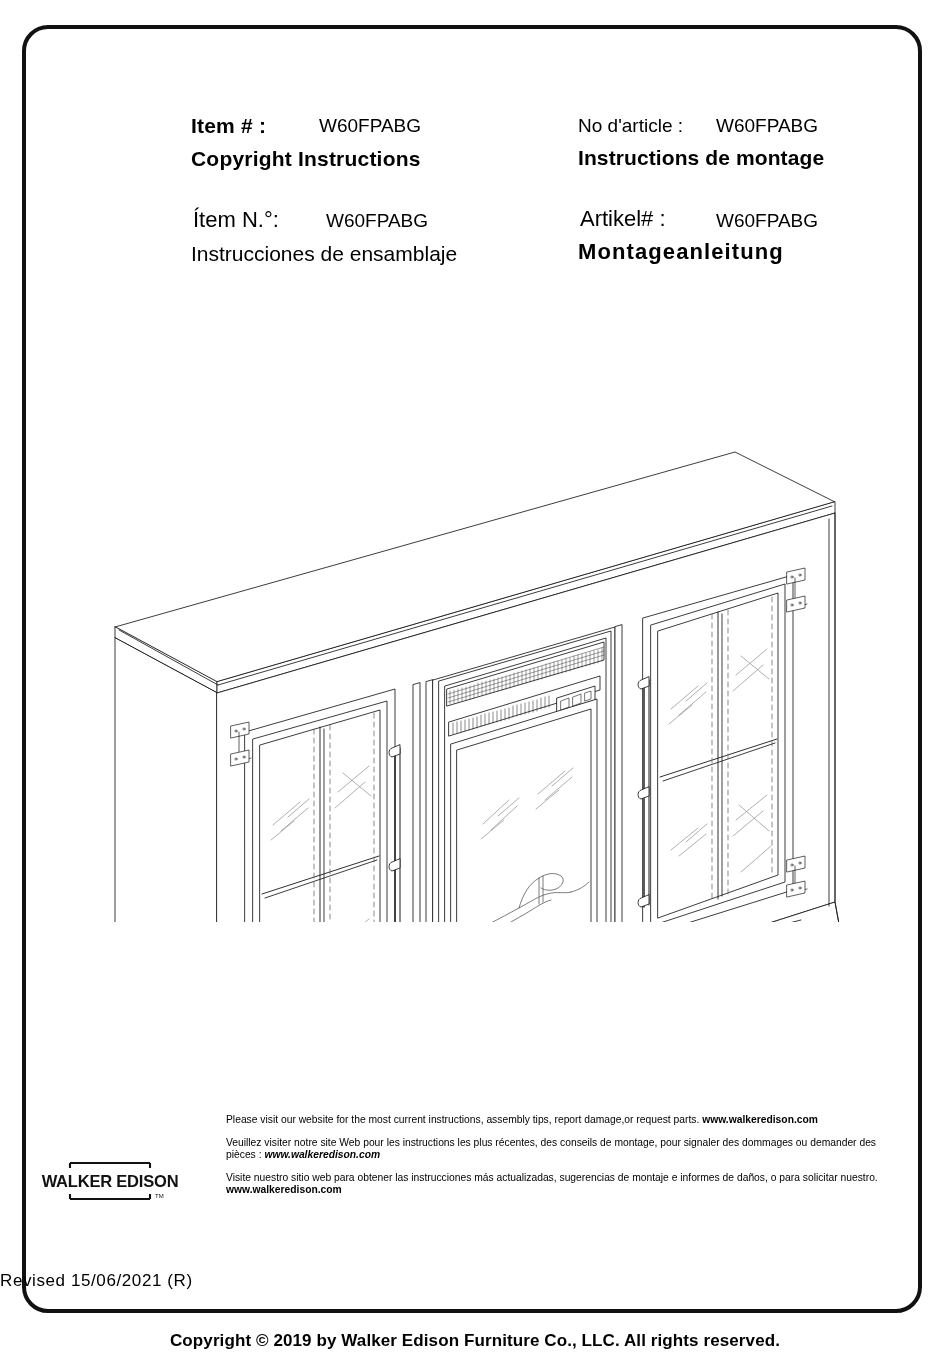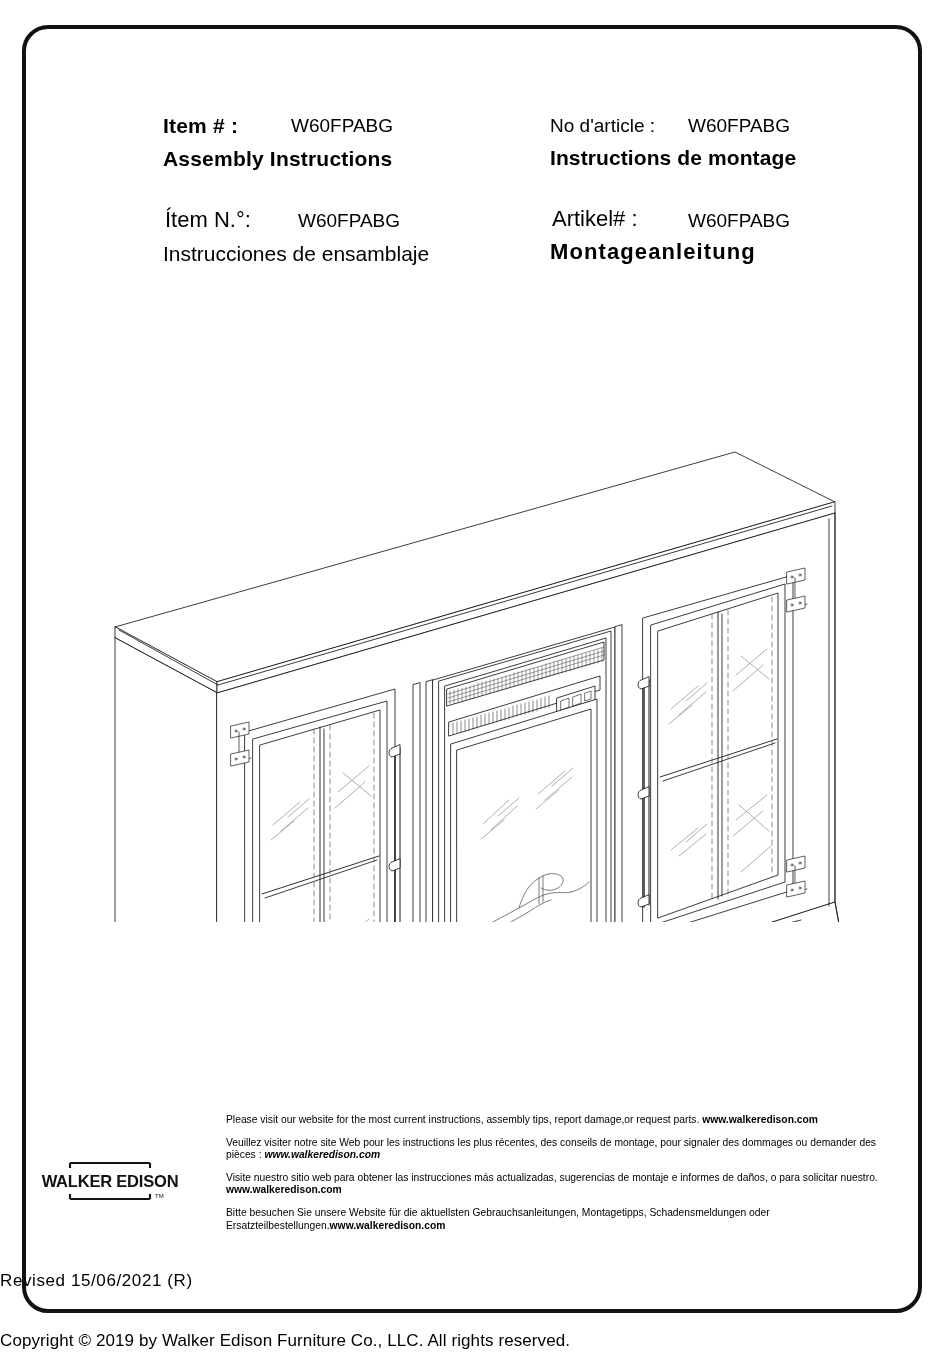--- a/index.html
+++ b/index.html
@@ -33,21 +33,21 @@
     position: absolute;
     left: 0;
     top: 100px;
     width: 950px;
     height: 190px;
   }
   .hdr-col { position: absolute; top: 0; }
   .hdr-col.left  { left: 163px; width: 400px; }
   .hdr-col.right { left: 550px; width: 400px; }
 
-  .hdr-line { position: absolute; white-space: nowrap; }
+  .hdr-line { position: absolute; white-space: nowrap; margin-left: 28px; }
 
   .lbl-en-item {
     top: 14px; left: 0;
     font-size: 21px; font-weight: bold; letter-spacing: 0.2px;
   }
   .val-en-item { top: 15px; left: 128px; font-size: 19px; font-weight: normal; }
   .ttl-en {
     top: 47px; left: 0;
     font-size: 21px; font-weight: bold; letter-spacing: 0.2px;
   }
@@ -113,42 +113,43 @@
     font-size: 17px;
     letter-spacing: 0.6px;
     white-space: nowrap;
   }
 
   
   #footer-copyright {
     position: absolute;
     left: 0; top: 1331px;
     width: 950px;
-    text-align: left;
+    text-align: center;
     font-size: 17px;
     letter-spacing: 0.1px;
+    font-weight: bold;
   }
   #footer-page {
     position: absolute;
     right: 22px; top: 1334px;
     font-size: 15px;
     margin-top: 44px;
   }
 </style>
 </head>
 <body>
 
 <div id="page-border"></div>
 
 <div id="header">
 
   <div class="hdr-col left">
     <div class="hdr-line lbl-en-item">Item # :</div>
     <div class="hdr-line val-en-item">W60FPABG</div>
-    <div class="hdr-line ttl-en">Assembly  Instructions</div>
+    <div class="hdr-line ttl-en">Copyright  Instructions</div>
 
     <div class="hdr-line lbl-es-item">Ítem N.°:</div>
     <div class="hdr-line val-es-item">W60FPABG</div>
     <div class="hdr-line ttl-es">Instrucciones de ensamblaje</div>
   </div>
 
   <div class="hdr-col right">
     <div class="hdr-line lbl-fr-item">No d'article :</div>
     <div class="hdr-line val-fr-item">W60FPABG</div>
     <div class="hdr-line ttl-fr">Instructions de montage</div>
@@ -458,20 +459,19 @@
 
   <p class="notice-p"><span>Please visit our website for the most current instructions, assembly tips, report damage,or request parts.</span>
     <span class="nb">www.walkeredison.com</span></p>
 
   <p class="notice-p"><span>Veuillez visiter notre site Web pour les instructions les plus récentes, des conseils de montage, pour signaler des dommages ou demander des pièces :</span>
     <span class="nbi">www.walkeredison.com</span></p>
 
   <p class="notice-p"><span>Visite nuestro sitio web para obtener las instrucciones más actualizadas, sugerencias de montaje e informes de daños, o para solicitar nuestro.</span>
     <span class="nb">www.walkeredison.com</span></p>
 
-  <p class="notice-p"><span>Bitte besuchen Sie unsere Website für die aktuellsten Gebrauchsanleitungen, Montagetipps, Schadensmeldungen oder Ersatzteilbestellungen.</span><span class="nb">www.walkeredison.com</span></p>
 
 </div>
 
 <div id="revised">Revised 15/06/2021 (R)</div>
 
 <div id="footer-copyright">Copyright © 2019 by Walker Edison Furniture Co., LLC. All rights reserved.</div>
 <div id="footer-page">P.1</div>
 
 </body></html>

